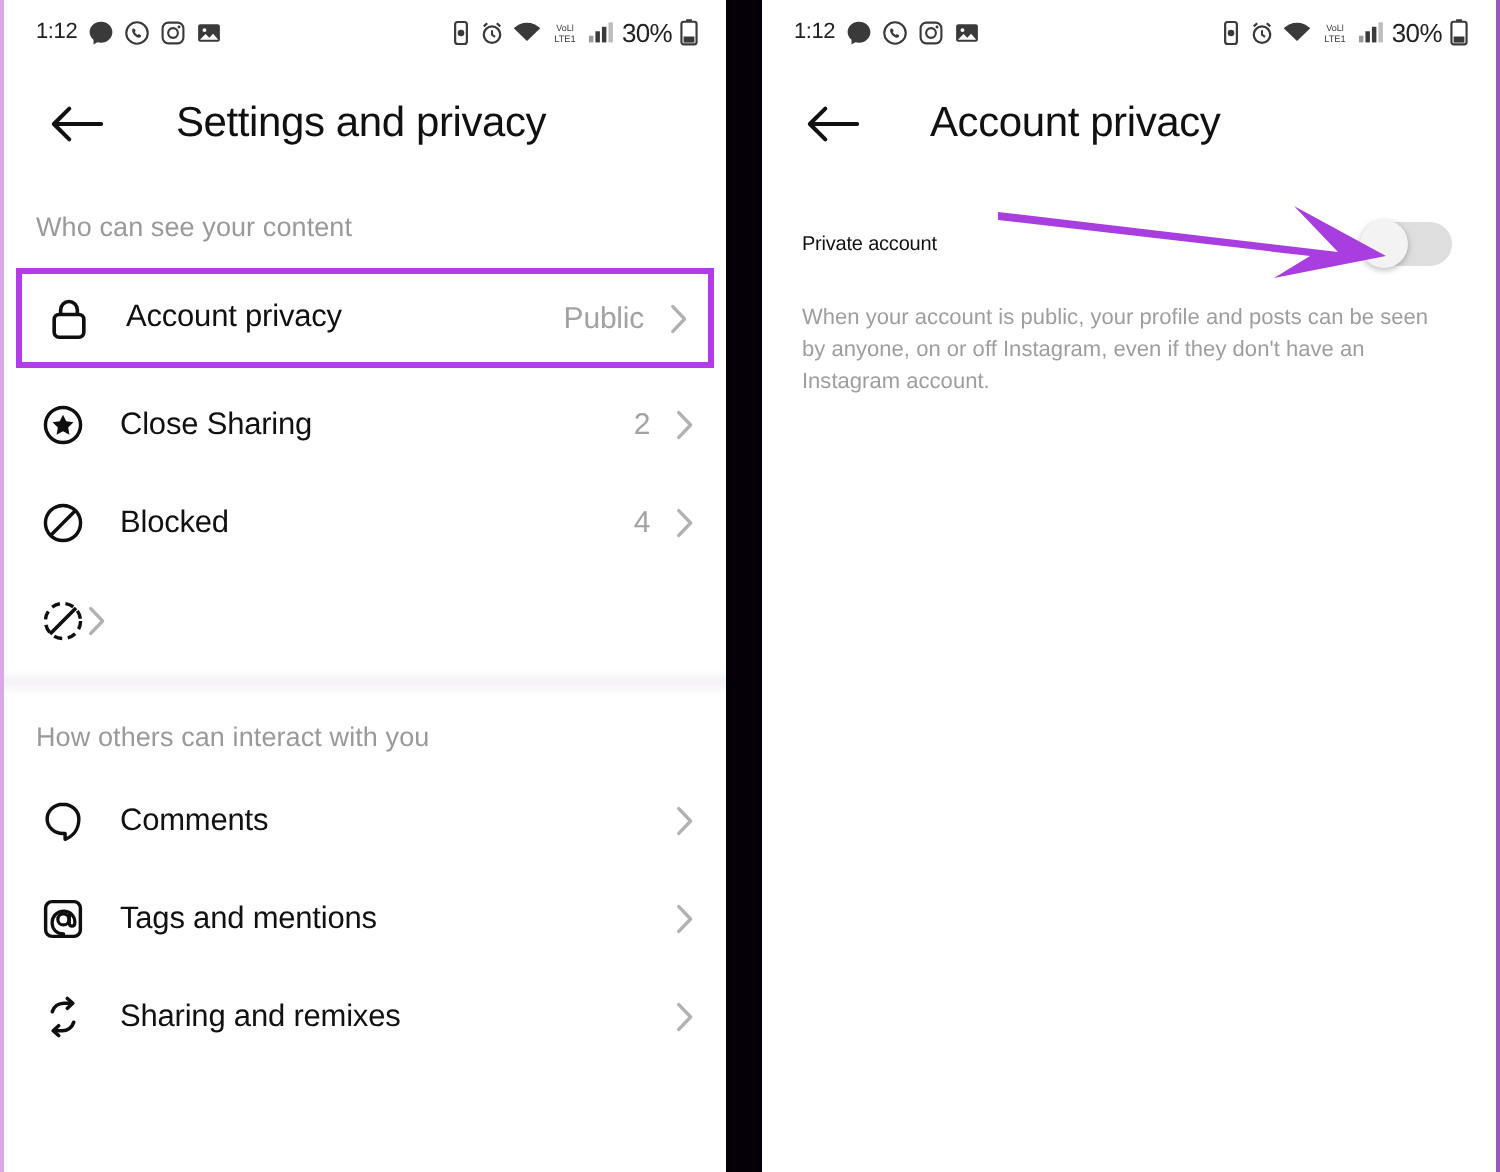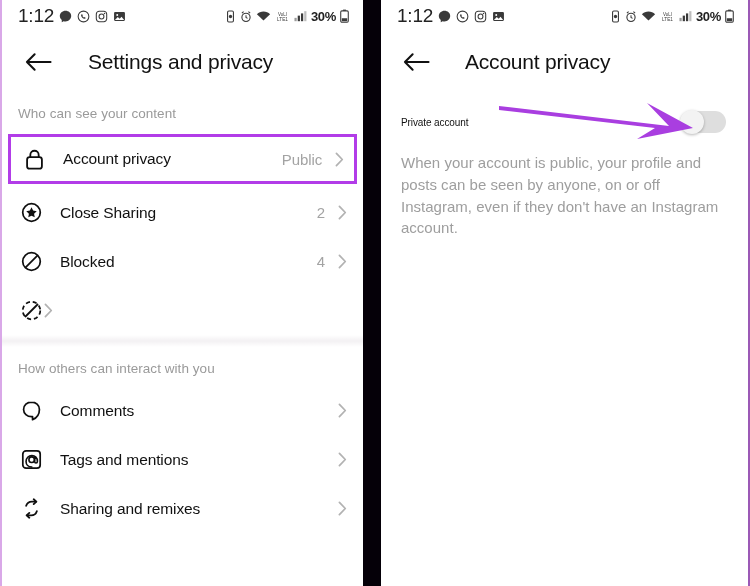--- a/index.html
+++ b/index.html
@@ -28,23 +28,23 @@
 
   
   .statusbar{
     height:32px;
     display:flex;align-items:center;
     padding:0 14px 0 16px;
     box-sizing:border-box;
     color:#2b2b2b;
   }
   .sb-left{display:flex;align-items:center;gap:5px;}
-  .sb-time{font-size:19px;font-weight:500;letter-spacing:-0.2px;color:#222;}
+  .sb-time{font-size:11px;font-weight:500;letter-spacing:-0.2px;color:#222;}
   .sb-right{margin-left:auto;display:flex;align-items:center;gap:4px;}
-  .sb-batt-text{font-size:13px;font-weight:700;color:#222;letter-spacing:-0.3px;}
+  .sb-batt-text{font-size:13px;font-weight:400;color:#222;letter-spacing:-0.3px;}
   .ico{display:inline-flex;align-items:center;justify-content:center;}
 
   
   .header{
     height:60px;display:flex;align-items:center;
     padding-left:14px;box-sizing:border-box;
   }
   .back-btn{
     width:44px;height:44px;
     display:flex;align-items:center;justify-content:center;
@@ -122,21 +122,21 @@
     background:#dedede;
   }
   .switch-knob{
     position:absolute;left:0;top:0;
     width:24px;height:24px;border-radius:50%;
     background:#f3f3f3;
     box-shadow:0 1px 3px rgba(0,0,0,.28);
   }
   .body-text{
     padding:0 20px;
-    font-size:15px;line-height:1.45;
+    font-size:11px;line-height:1.45;
     color:#9e9e9e;
     letter-spacing:0.02px;
   }
   .body-text p{margin:18px 0 0 0;}
   .learn-more{color:#1a1a1a;font-weight:bold;}
 
   
   .arrow-annot{
     position:absolute;
     left:497px;top:98px;

